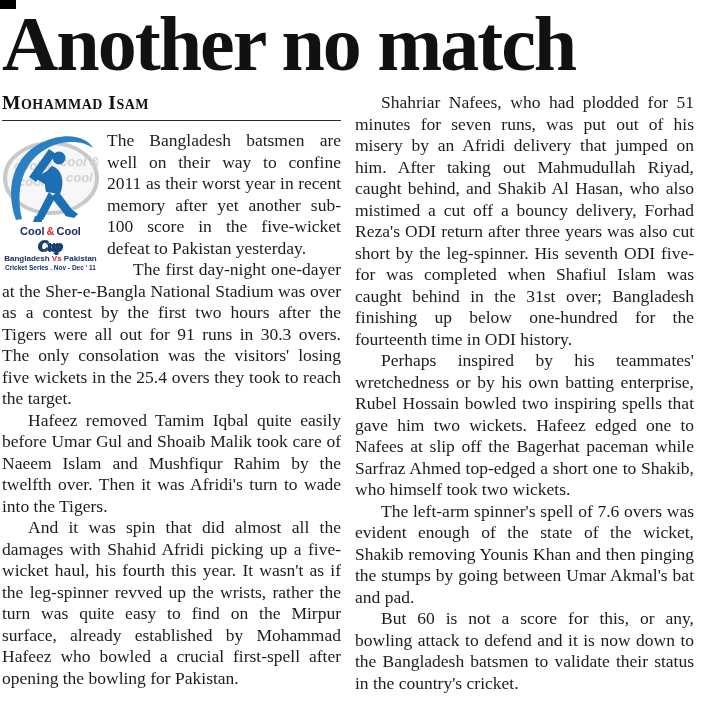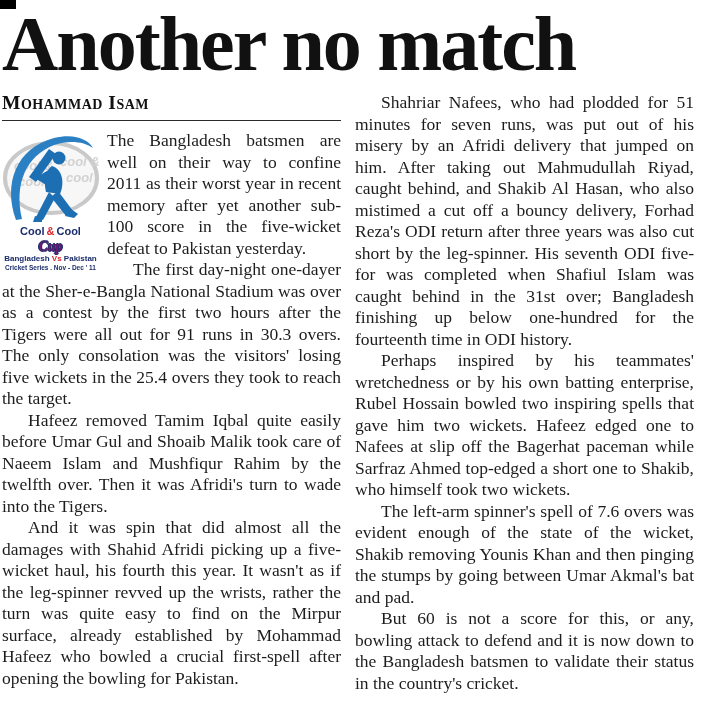--- a/index.html
+++ b/index.html
@@ -46,21 +46,21 @@
   .logo svg { display:block; }
   .logo-brand {
     font-family:Liberation Sans, sans-serif;
     font-weight:bold; font-size:11px; line-height:15px;
     color:#1b2d6b; letter-spacing:0;
   }
   .logo-brand .amp { color:#d8262c; padding:0 2px; }
   .logo-cup {
     font-family:"Liberation Serif",serif;
     font-style:italic; font-weight:bold;
-    font-size:14px; line-height:15px; color:#701a75;
+    font-size:14px; line-height:15px; color:#0c4a6e;
     text-shadow:-1px 0 #1b2d6b, 1px 0 #1b2d6b, 0 -1px #1b2d6b, 0 1px #1b2d6b;
   }
   .logo-series {
     font-weight:bold; font-size:8px; line-height:10px;
     color:#1b2d6b; letter-spacing:0;
   }
   .logo-series .vs { color:#d8262c; }
   .logo-sub {
     font-weight:bold; font-size:6.5px; line-height:8px; color:#1b2d6b;
   }

